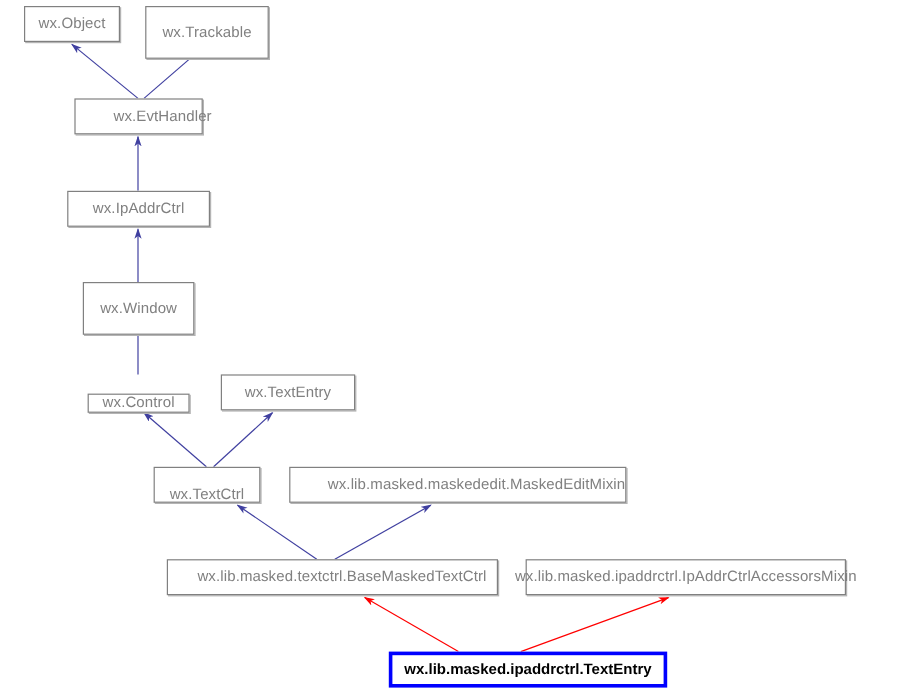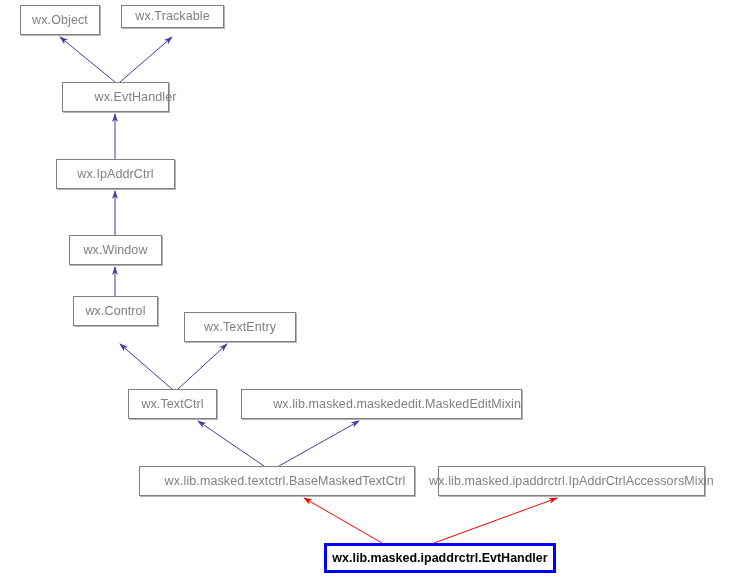--- a/index.html
+++ b/index.html
@@ -76,47 +76,47 @@
         <line x1="250" y1="466" x2="184" y2="421" stroke="#4040a0" stroke-width="1" marker-end="url(#arrow-blue)"></line>
         <line x1="265" y1="466" x2="345" y2="421" stroke="#4040a0" stroke-width="1" marker-end="url(#arrow-blue)"></line>
         <line x1="368" y1="543" x2="290" y2="498" stroke="#ff0000" stroke-width="1" marker-end="url(#arrow-red)"></line>
         <line x1="420" y1="543" x2="543" y2="498" stroke="#ff0000" stroke-width="1" marker-end="url(#arrow-red)"></line>
       </g>
   </svg>
   <div id="nodes">
       <div class="node" style="left: 6px; top: 5px; width: 80px; height: 30px;">
         <span class="node-label">wx.Object</span>
       </div>
-      <div class="node" style="left: 107px; top: 5px; width: 103px; height: 23px;">
+      <div class="node" style="left: 107px; top: 5px; width: 103px; height: 44px;">
         <span class="node-label">wx.Trackable</span>
       </div>
       <div class="node" style="left: 48px; top: 82px; width: 107px; height: 30px; padding-left: 40px;">
         <span class="node-label">wx.EvtHandler</span>
       </div>
       <div class="node" style="left: 42px; top: 159px; width: 119px; height: 30px;">
         <span class="node-label">wx.IpAddrCtrl</span>
       </div>
-      <div class="node" style="left: 55px; top: 235px; width: 93px; height: 30px;">
+      <div class="node" style="left: 55px; top: 235px; width: 93px; height: 44px;">
         <span class="node-label">wx.Window</span>
       </div>
-      <div class="node" style="left: 59px; top: 296px; width: 85px; height: 30px;">
+      <div class="node" style="left: 59px; top: 328px; width: 85px; height: 16px;">
         <span class="node-label">wx.Control</span>
       </div>
       <div class="node" style="left: 170px; top: 312px; width: 112px; height: 30px;">
         <span class="node-label">wx.TextEntry</span>
       </div>
-      <div class="node" style="left: 114px; top: 389px; width: 89px; height: 30px;">
+      <div class="node" style="left: 114px; top: 389px; width: 89px; height: 30px; align-items: flex-end;">
         <span class="node-label">wx.TextCtrl</span>
       </div>
       <div class="node" style="left: 227px; top: 389px; width: 281px; height: 30px; justify-content: flex-end;">
         <span class="node-label">wx.lib.masked.maskededit.MaskedEditMixin</span>
       </div>
       <div class="node" style="left: 125px; top: 466px; width: 276px; height: 30px; padding-left: 16px;">
         <span class="node-label">wx.lib.masked.textctrl.BaseMaskedTextCtrl</span>
       </div>
       <div class="node" style="left: 424px; top: 466px; width: 267px; height: 30px;">
         <span class="node-label">wx.lib.masked.ipaddrctrl.IpAddrCtrlAccessorsMixin</span>
       </div>
       <div class="node current" style="left: 310px; top: 543px; width: 232px; height: 30px;">
-        <span class="node-label">wx.lib.masked.ipaddrctrl.EvtHandler</span>
+        <span class="node-label">wx.lib.masked.ipaddrctrl.TextEntry</span>
       </div>
     </div>
 </div>
 
 </body></html>

